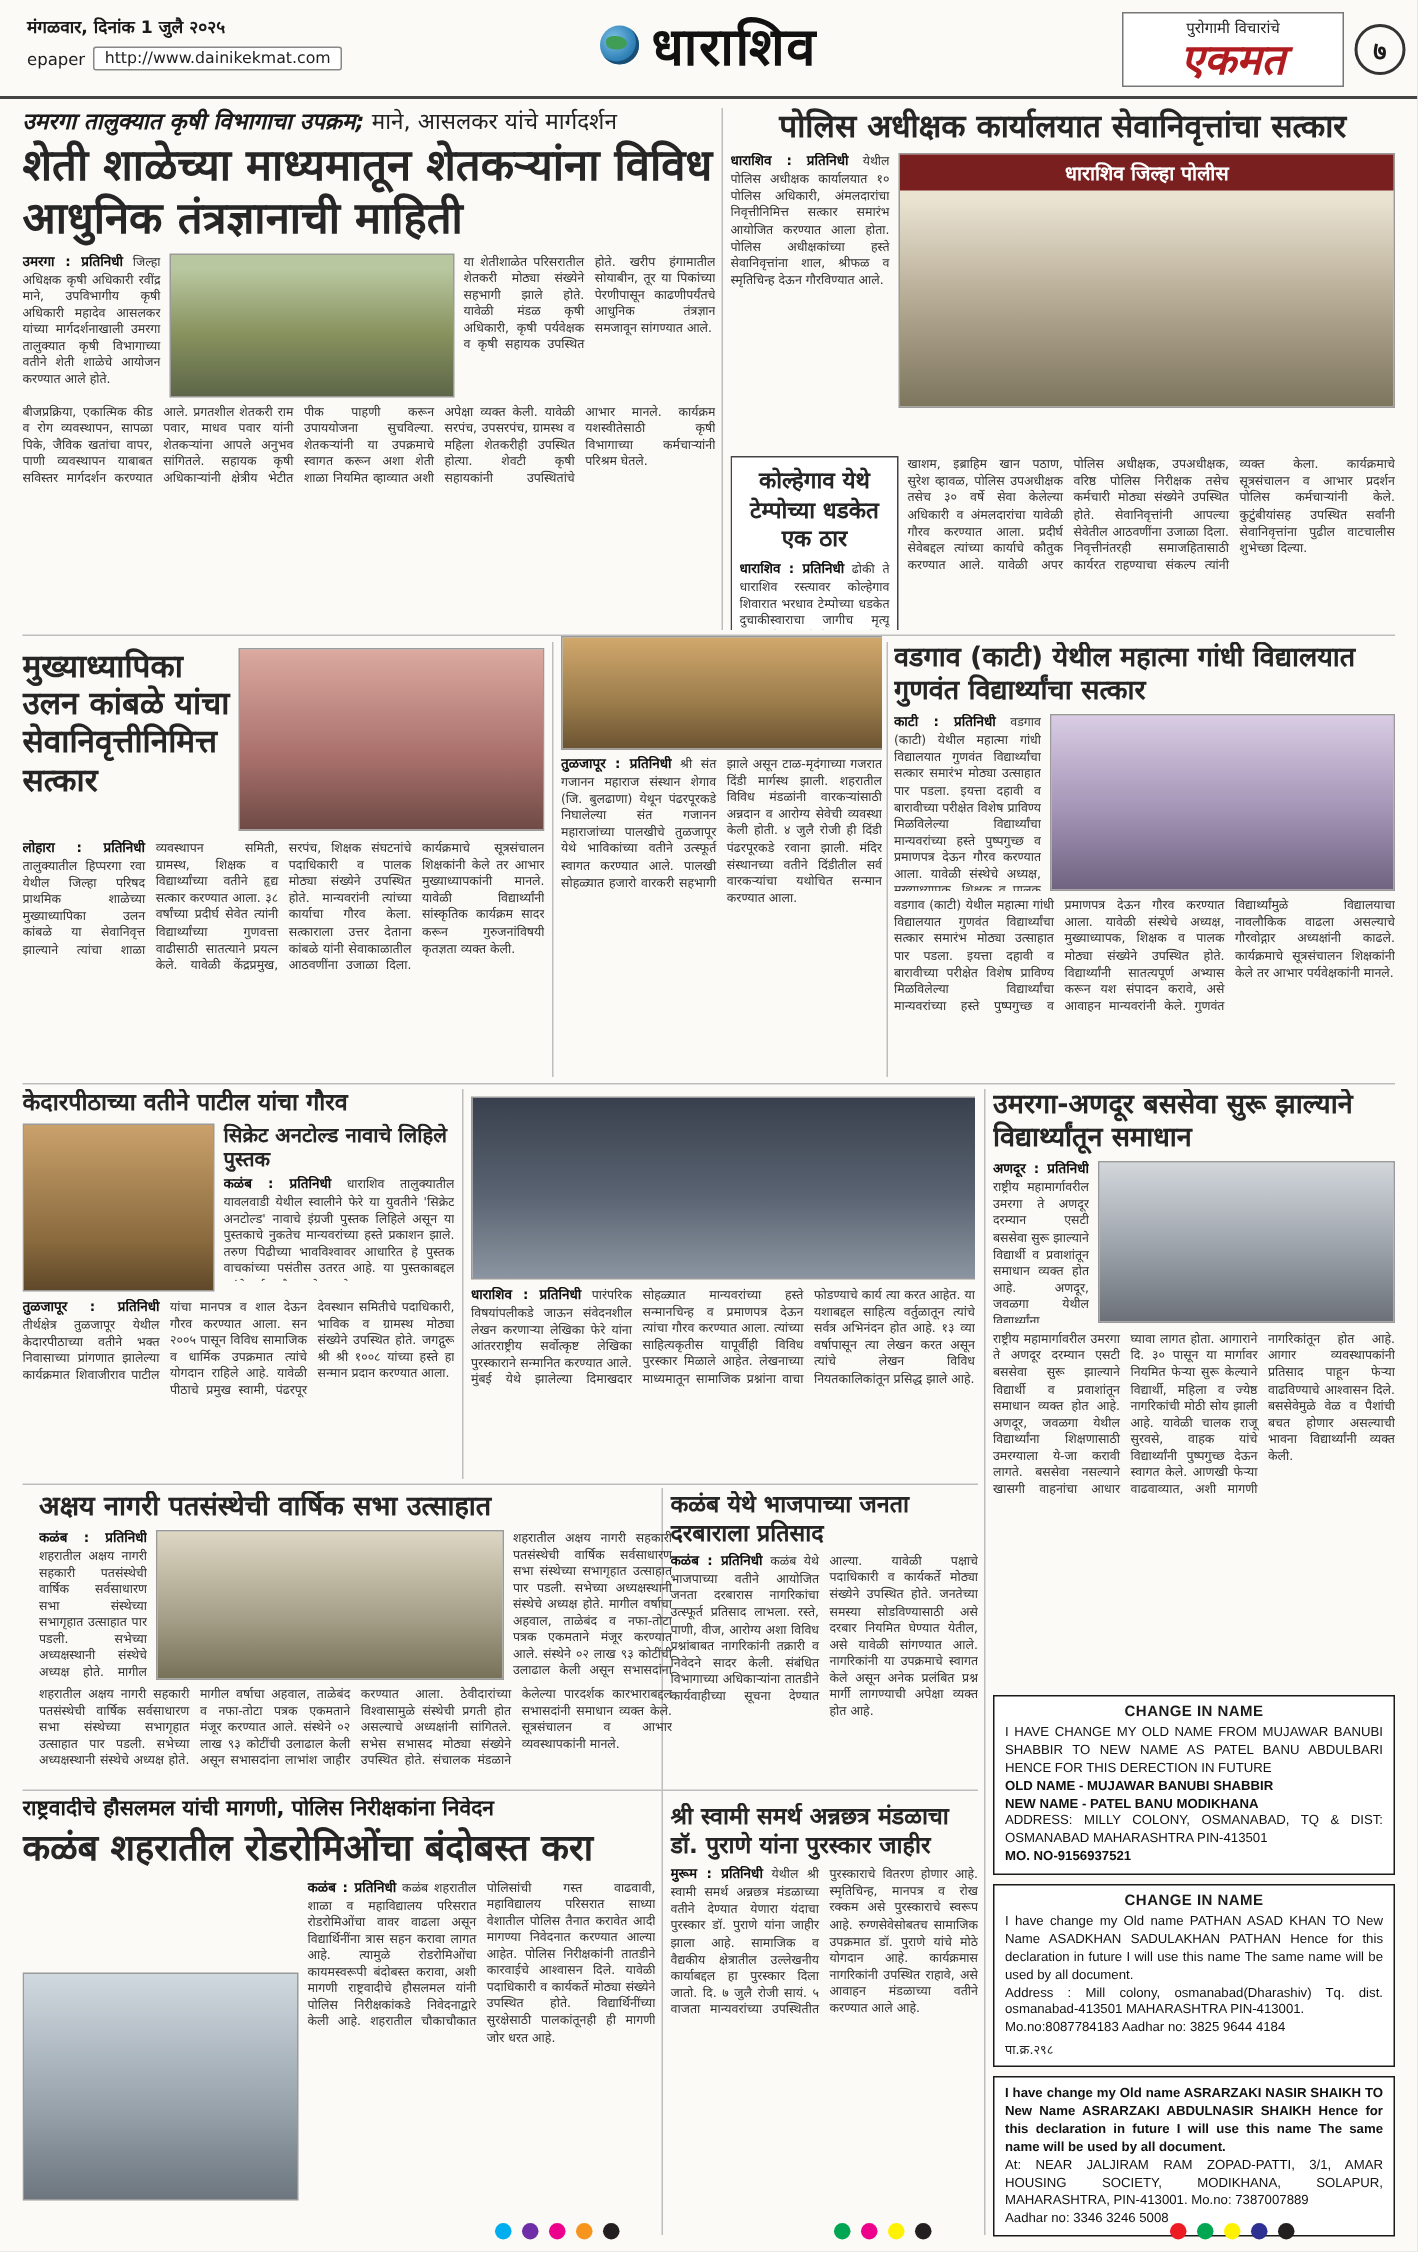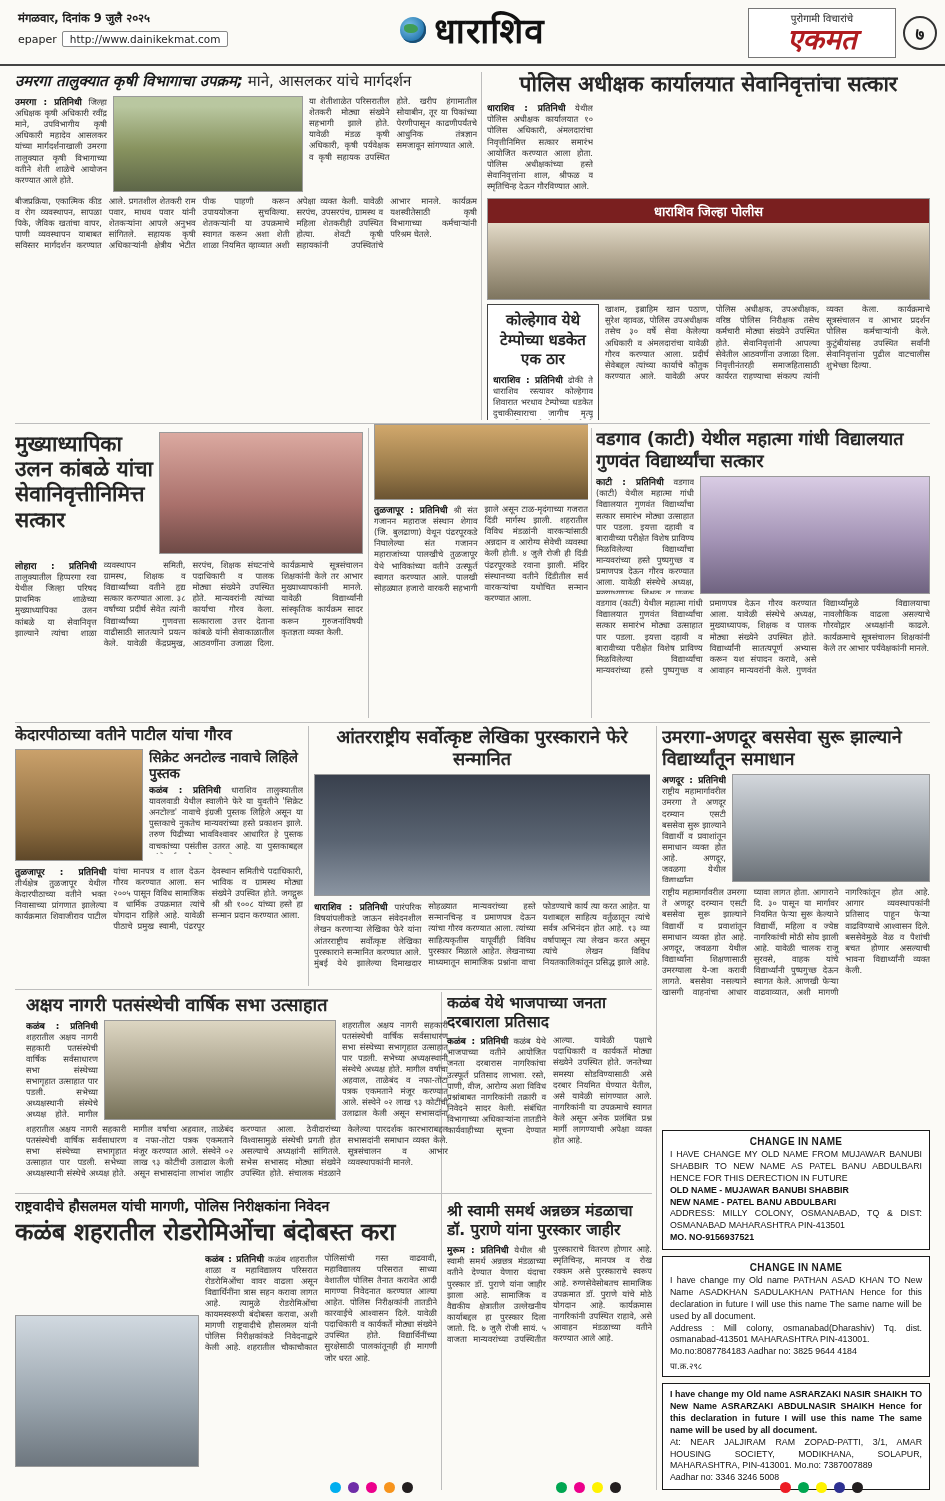--- a/index.html
+++ b/index.html
@@ -63,21 +63,21 @@
   .ad-ref{font-size:8.5px;font-family:"DejaVu Sans",sans-serif;margin-top:2px;}
   
   .dots{position:absolute;display:flex;gap:7px;}
   .dot{width:11px;height:11px;border-radius:50%;display:inline-block;}
 </style>
 </head>
 <body>
 
 <div id="page">
 
-  <div class="hdr-date">मंगळवार, दिनांक 9 जुलै २०२५</div>
+  <div class="hdr-date">मंगळवार, दिनांक 1 जुलै २०२५</div>
   <div class="hdr-ep">
     <span>epaper</span>
     <span class="hdr-url">http://www.dainikekmat.com</span>
   </div>
   <div class="masthead">
     <span class="mh-inner">
       <span class="globe"></span>
       <span class="mh-title">धाराशिव</span>
     </span>
   </div>
@@ -97,34 +97,35 @@
   <div class="rule" style="left:656px;top:726px;width:1px;height:764px;"></div>
   <div class="rule" style="left:15px;top:989px;width:637px;height:1px;"></div>
   <div class="rule" style="left:441px;top:992px;width:1px;height:498px;"></div>
   <div class="rule" style="left:15px;top:1193px;width:637px;height:1px;"></div>
 
   <section class="sec" style="left:15px;top:72px;width:462px;height:348px;">
     <div class="kicker">
       <span class="kb">उमरगा तालुक्यात कृषी विभागाचा उपक्रम;</span>
       <span class="kr">माने, आसलकर यांचे मार्गदर्शन</span>
     </div>
+    <div class="headline h-xl">शेती शाळेच्या माध्यमातून शेतकऱ्यांना विविध आधुनिक तंत्रज्ञानाची माहिती</div>
     <div class="a-row" style="height:96px;margin-top:6px;">
       <div class="body" style="width:92px;">
         <span class="dl">उमरगा : प्रतिनिधी</span>
         <span>जिल्हा अधिक्षक कृषी अधिकारी रवींद्र माने, उपविभागीय कृषी अधिकारी महादेव आसलकर यांच्या मार्गदर्शनाखाली उमरगा तालुक्यात कृषी विभागाच्या वतीने शेती शाळेचे आयोजन करण्यात आले होते.</span>
       </div>
       <figure class="ph ph-field" style="width:188px;height:94px;margin:0;"></figure>
       <div class="body cols2" style="flex:1;">या शेतीशाळेत परिसरातील शेतकरी मोठ्या संख्येने सहभागी झाले होते. यावेळी मंडळ कृषी अधिकारी, कृषी पर्यवेक्षक व कृषी सहायक उपस्थित होते. खरीप हंगामातील सोयाबीन, तूर या पिकांच्या पेरणीपासून काढणीपर्यंतचे आधुनिक तंत्रज्ञान समजावून सांगण्यात आले.</div>
     </div>
     <div class="body cols5" style="height:160px;">बीजप्रक्रिया, एकात्मिक कीड व रोग व्यवस्थापन, सापळा पिके, जैविक खतांचा वापर, पाणी व्यवस्थापन याबाबत सविस्तर मार्गदर्शन करण्यात आले. प्रगतशील शेतकरी राम पवार, माधव पवार यांनी शेतकऱ्यांना आपले अनुभव सांगितले. सहायक कृषी अधिकाऱ्यांनी क्षेत्रीय भेटीत पीक पाहणी करून उपाययोजना सुचविल्या. शेतकऱ्यांनी या उपक्रमाचे स्वागत करून अशा शेती शाळा नियमित व्हाव्यात अशी अपेक्षा व्यक्त केली. यावेळी सरपंच, उपसरपंच, ग्रामस्थ व महिला शेतकरीही उपस्थित होत्या. शेवटी कृषी सहायकांनी उपस्थितांचे आभार मानले. कार्यक्रम यशस्वीतेसाठी कृषी विभागाच्या कर्मचाऱ्यांनी परिश्रम घेतले.</div>
   </section>
 
   <section class="sec" style="left:487px;top:72px;width:443px;height:348px;">
     <div class="headline h-lg" style="text-align:center;">पोलिस अधीक्षक कार्यालयात सेवानिवृत्तांचा सत्कार</div>
-    <div class="a-row" style="height:198px;margin-top:5px;flex-direction:column;">
+    <div class="a-row" style="height:198px;margin-top:5px;">
       <div class="body" style="width:106px;">
         <span class="dl">धाराशिव : प्रतिनिधी</span>
         <span>येथील पोलिस अधीक्षक कार्यालयात १० पोलिस अधिकारी, अंमलदारांचा निवृत्तीनिमित्त सत्कार समारंभ आयोजित करण्यात आला होता. पोलिस अधीक्षकांच्या हस्ते सेवानिवृत्तांना शाल, श्रीफळ व स्मृतिचिन्ह देऊन गौरविण्यात आले.</span>
       </div>
       <figure class="ph ph-police" style="flex:1;height:168px;margin:0;">
         <div class="ph-banner">धाराशिव जिल्हा पोलीस</div>
       </figure>
     </div>
     <div class="a-row" style="height:140px;">
       <div class="newsbox" style="width:100px;flex:none;">
@@ -181,21 +182,20 @@
         </div>
       </div>
     </div>
     <div class="body cols3" style="height:128px;margin-top:5px;">
       <span class="dl">तुळजापूर : प्रतिनिधी</span>
       <span>तीर्थक्षेत्र तुळजापूर येथील केदारपीठाच्या वतीने भक्त निवासाच्या प्रांगणात झालेल्या कार्यक्रमात शिवाजीराव पाटील यांचा मानपत्र व शाल देऊन गौरव करण्यात आला. सन २००५ पासून विविध सामाजिक व धार्मिक उपक्रमात त्यांचे योगदान राहिले आहे. यावेळी पीठाचे प्रमुख स्वामी, पंढरपूर देवस्थान समितीचे पदाधिकारी, भाविक व ग्रामस्थ मोठ्या संख्येने उपस्थित होते. जगद्गुरू श्री श्री १००८ यांच्या हस्ते हा सन्मान प्रदान करण्यात आला.</span>
     </div>
   </section>
 
   <section class="sec" style="left:314px;top:726px;width:336px;height:260px;">
-    <div class="headline h-md" style="text-align:center;">आंतरराष्ट्रीय सर्वोत्कृष्ट लेखिका पुरस्काराने फेरे सन्मानित</div>
     <figure class="ph ph-award" style="width:100%;height:120px;margin:5px 0 0;"></figure>
     <div class="body cols3" style="height:104px;margin-top:5px;">
       <span class="dl">धाराशिव : प्रतिनिधी</span>
       <span>पारंपरिक विषयांपलीकडे जाऊन संवेदनशील लेखन करणाऱ्या लेखिका फेरे यांना आंतरराष्ट्रीय सर्वोत्कृष्ट लेखिका पुरस्काराने सन्मानित करण्यात आले. मुंबई येथे झालेल्या दिमाखदार सोहळ्यात मान्यवरांच्या हस्ते सन्मानचिन्ह व प्रमाणपत्र देऊन त्यांचा गौरव करण्यात आला. त्यांच्या साहित्यकृतीस यापूर्वीही विविध पुरस्कार मिळाले आहेत. लेखनाच्या माध्यमातून सामाजिक प्रश्नांना वाचा फोडण्याचे कार्य त्या करत आहेत. या यशाबद्दल साहित्य वर्तुळातून त्यांचे सर्वत्र अभिनंदन होत आहे. १३ व्या वर्षापासून त्या लेखन करत असून त्यांचे लेखन विविध नियतकालिकांतून प्रसिद्ध झाले आहे.</span>
     </div>
   </section>
 
   <section class="sec" style="left:662px;top:726px;width:268px;height:398px;">
     <div class="headline h-md">उमरगा-अणदूर बससेवा सुरू झाल्याने विद्यार्थ्यांतून समाधान</div>
     <div class="a-row" style="height:108px;margin-top:5px;">
@@ -247,21 +247,21 @@
       <span class="dl">मुरूम : प्रतिनिधी</span>
       <span>येथील श्री स्वामी समर्थ अन्नछत्र मंडळाच्या वतीने देण्यात येणारा यंदाचा पुरस्कार डॉ. पुराणे यांना जाहीर झाला आहे. सामाजिक व वैद्यकीय क्षेत्रातील उल्लेखनीय कार्याबद्दल हा पुरस्कार दिला जातो. दि. ७ जुलै रोजी सायं. ५ वाजता मान्यवरांच्या उपस्थितीत पुरस्काराचे वितरण होणार आहे. स्मृतिचिन्ह, मानपत्र व रोख रक्कम असे पुरस्काराचे स्वरूप आहे. रुग्णसेवेसोबतच सामाजिक उपक्रमात डॉ. पुराणे यांचे मोठे योगदान आहे. कार्यक्रमास नागरिकांनी उपस्थित राहावे, असे आवाहन मंडळाच्या वतीने करण्यात आले आहे.</span>
     </div>
   </section>
 
   <section class="sec" style="left:662px;top:1130px;width:268px;height:362px;">
     <div class="ad">
       <div class="ad-title">CHANGE IN NAME</div>
       <div class="ad-text">I HAVE CHANGE MY OLD NAME FROM MUJAWAR BANUBI SHABBIR TO NEW NAME AS PATEL BANU ABDULBARI HENCE FOR THIS DERECTION IN FUTURE</div>
       <div class="ad-text b">OLD NAME - MUJAWAR BANUBI SHABBIR</div>
-      <div class="ad-text b">NEW NAME - PATEL BANU ABDULBARI</div>
+      <div class="ad-text b">NEW NAME - PATEL BANU MODIKHANA</div>
       <div class="ad-text">ADDRESS: MILLY COLONY, OSMANABAD, TQ &amp; DIST: OSMANABAD MAHARASHTRA PIN-413501</div>
       <div class="ad-text b">MO. NO-9156937521</div>
     </div>
     <div class="ad">
       <div class="ad-title">CHANGE IN NAME</div>
       <div class="ad-text">I have change my Old name PATHAN ASAD KHAN TO New Name ASADKHAN SADULAKHAN PATHAN Hence for this declaration in future I will use this name The same name will be used by all document.</div>
       <div class="ad-text">Address : Mill colony, osmanabad(Dharashiv) Tq. dist. osmanabad-413501 MAHARASHTRA PIN-413001.</div>
       <div class="ad-text">Mo.no:8087784183 Aadhar no: 3825 9644 4184</div>
       <div class="ad-ref">पा.क्र.२९८</div>
     </div>

